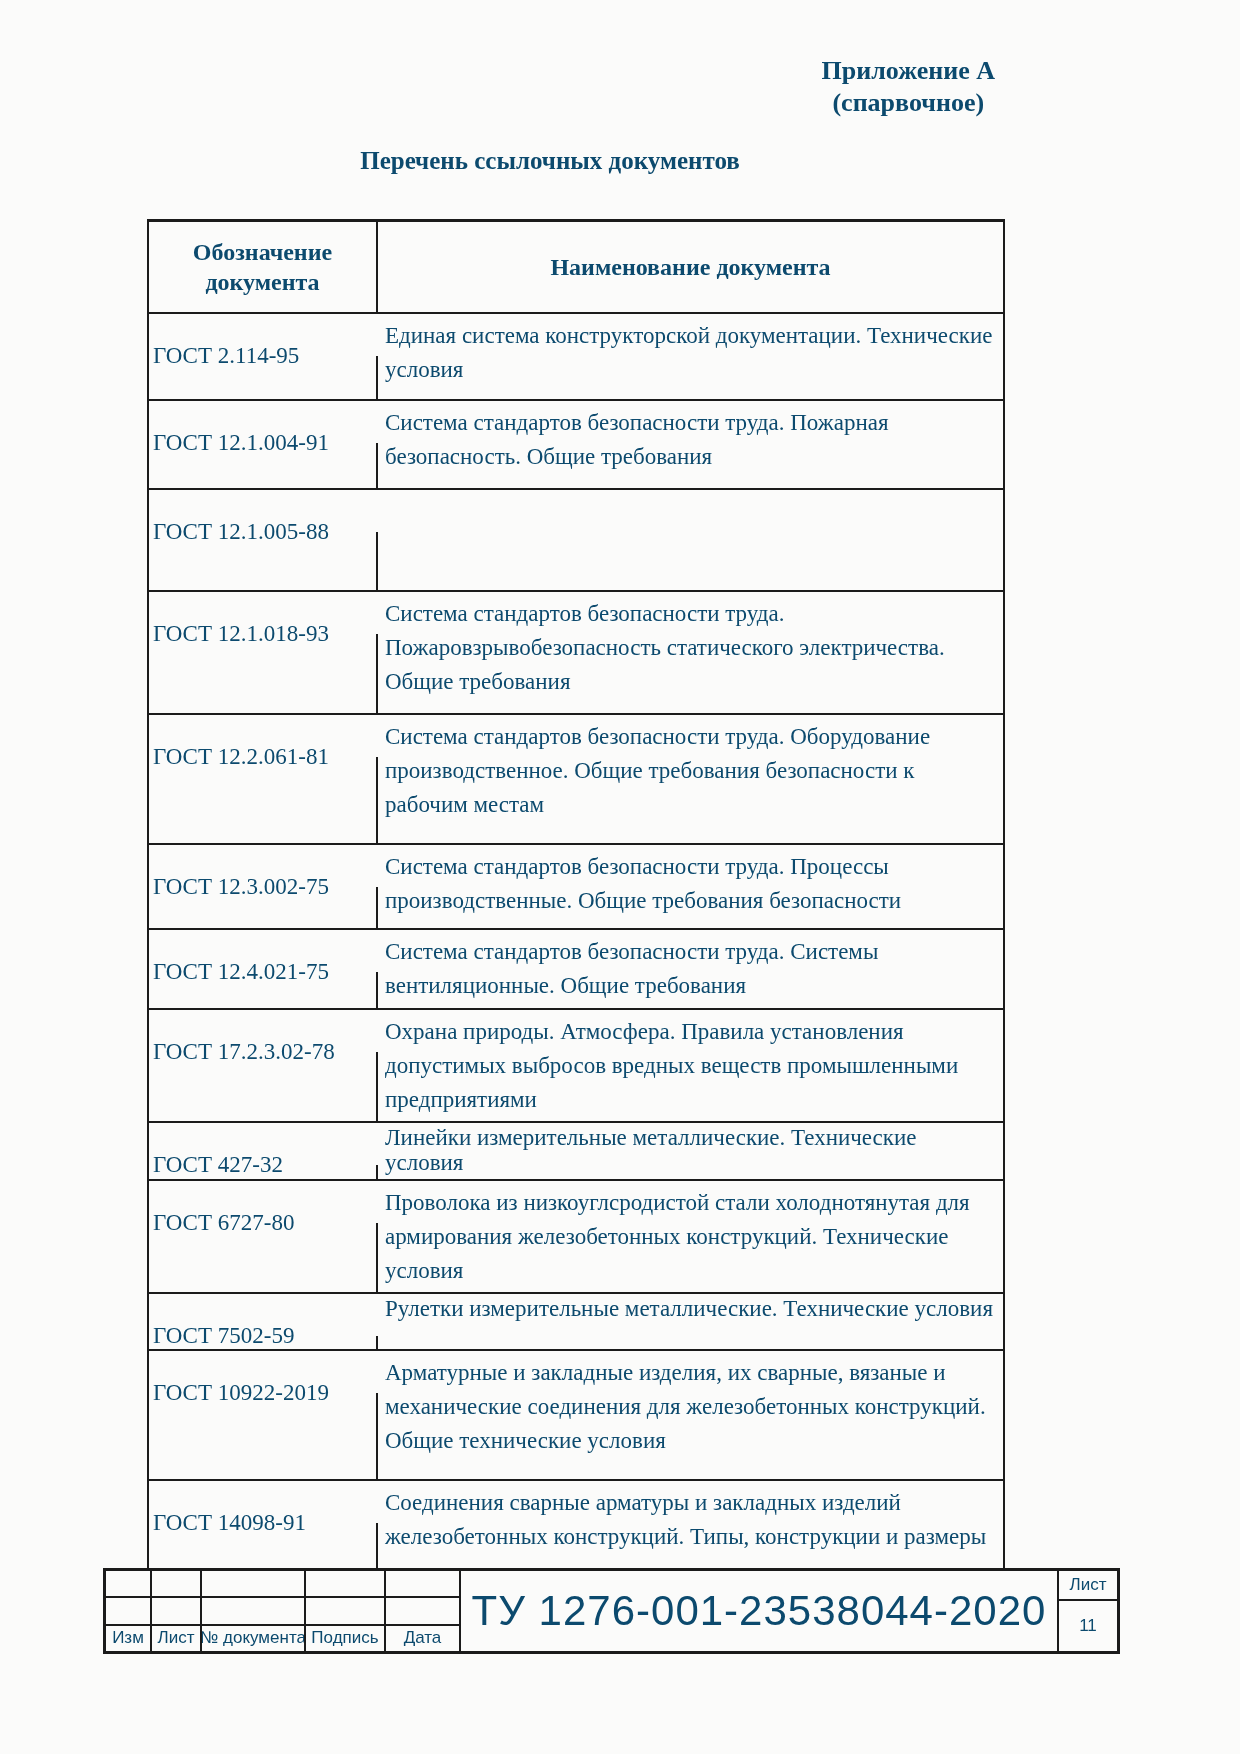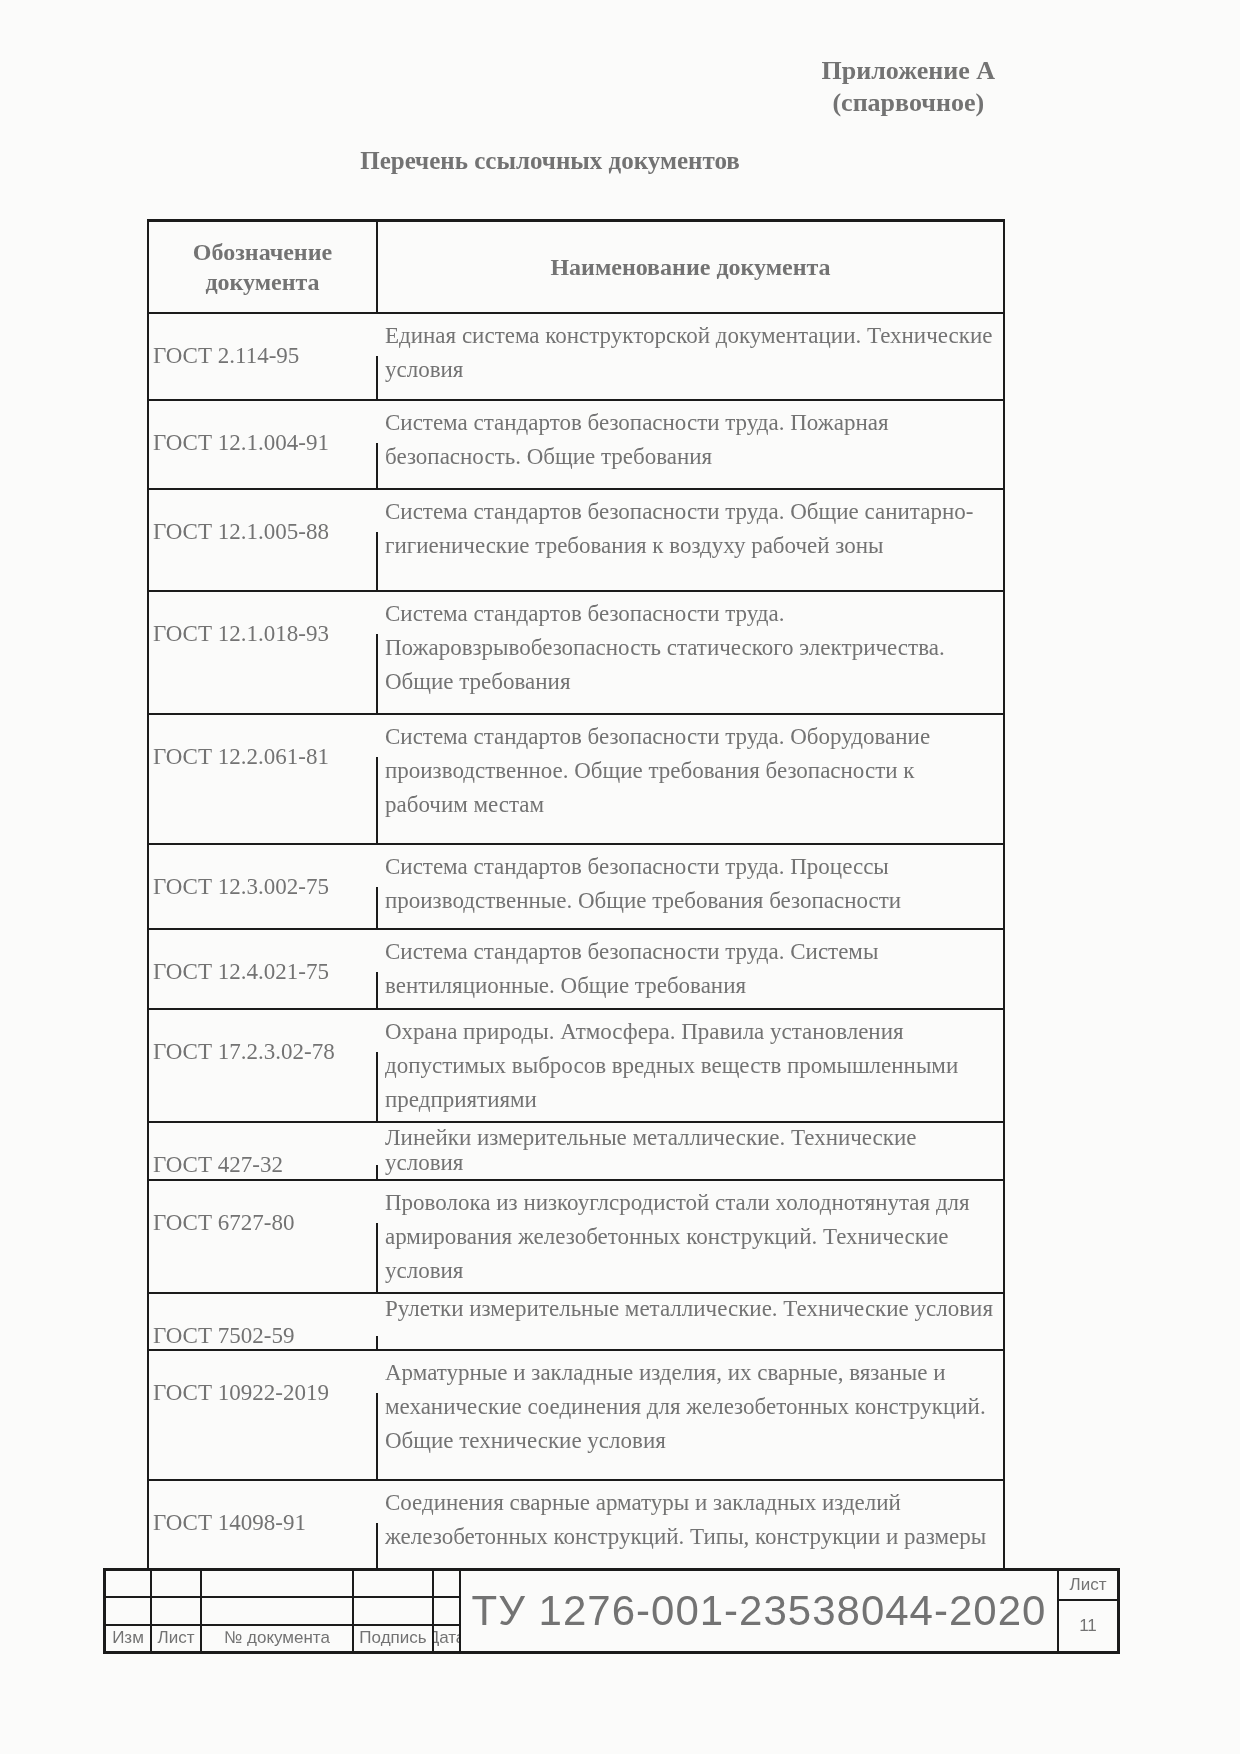--- a/index.html
+++ b/index.html
@@ -1,21 +1,21 @@
 <!DOCTYPE html>
 <html><head>
 <meta charset="utf-8">
 <style>
   html,body{margin:0;padding:0;background:#e8e8e8;}
   .page{
     position:relative;
     width:1240px;height:1754px;
     margin:0 auto;
     background:#fbfbfa;
-    color:#737373;
+    color:#0c4a6e;
     font-family:"Liberation Serif","DejaVu Serif",serif;
     overflow:hidden;
   }
   
   .appendix{
     margin:55px 245px 0 auto;
     width:fit-content;
     text-align:center;
     font-weight:bold;
     font-size:26px;
@@ -92,21 +92,21 @@
   .tb-row{display:flex;flex:1;}
   .tb-row + .tb-row{border-top:2px solid #1b1b1b;}
   .tb-cell{
     border-right:2px solid #1b1b1b;
     box-sizing:border-box;
     display:flex;align-items:center;justify-content:center;
     font-size:17px;
     white-space:nowrap;
     overflow:hidden;
   }
-  .w-izm{width:46px;} .w-list{width:50px;} .w-ndoc{width:152px;}
+  .w-izm{width:46px;} .w-list{width:50px;} .w-ndoc{width:104px;}
   .w-podp{width:80px;} .w-data{width:51px;flex:1;}
   .tb-designation{
     flex:1;
     display:flex;align-items:center;justify-content:center;
     font-size:42px;
     letter-spacing:1px;
     border-right:2px solid #1b1b1b;
     box-sizing:border-box;
   }
   .tb-sheetcol{width:58px;display:flex;flex-direction:column;box-sizing:border-box;}
@@ -144,21 +144,20 @@
     <div class="trow" style="min-height:87px">
       <div class="cell-code">
           <span>ГОСТ 12.1.004-91</span>
         </div>
       <div class="cell-name">Система стандартов безопасности труда. Пожарная безопасность. Общие требования</div>
     </div>
     <div class="trow" style="min-height:100px">
       <div class="cell-code">
           <span>ГОСТ 12.1.005-88</span>
         </div>
-      <div class="cell-name">Система стандартов безопасности труда. Общие санитарно- гигиенические требования к воздуху рабочей зоны</div>
     </div>
     <div class="trow" style="min-height:121px">
       <div class="cell-code">
           <span>ГОСТ 12.1.018-93</span>
         </div>
       <div class="cell-name">Система стандартов безопасности труда. Пожаровзрывобезопасность статического электричества. Общие требования</div>
     </div>
     <div class="trow" style="min-height:128px">
       <div class="cell-code">
           <span>ГОСТ 12.2.061-81</span>

